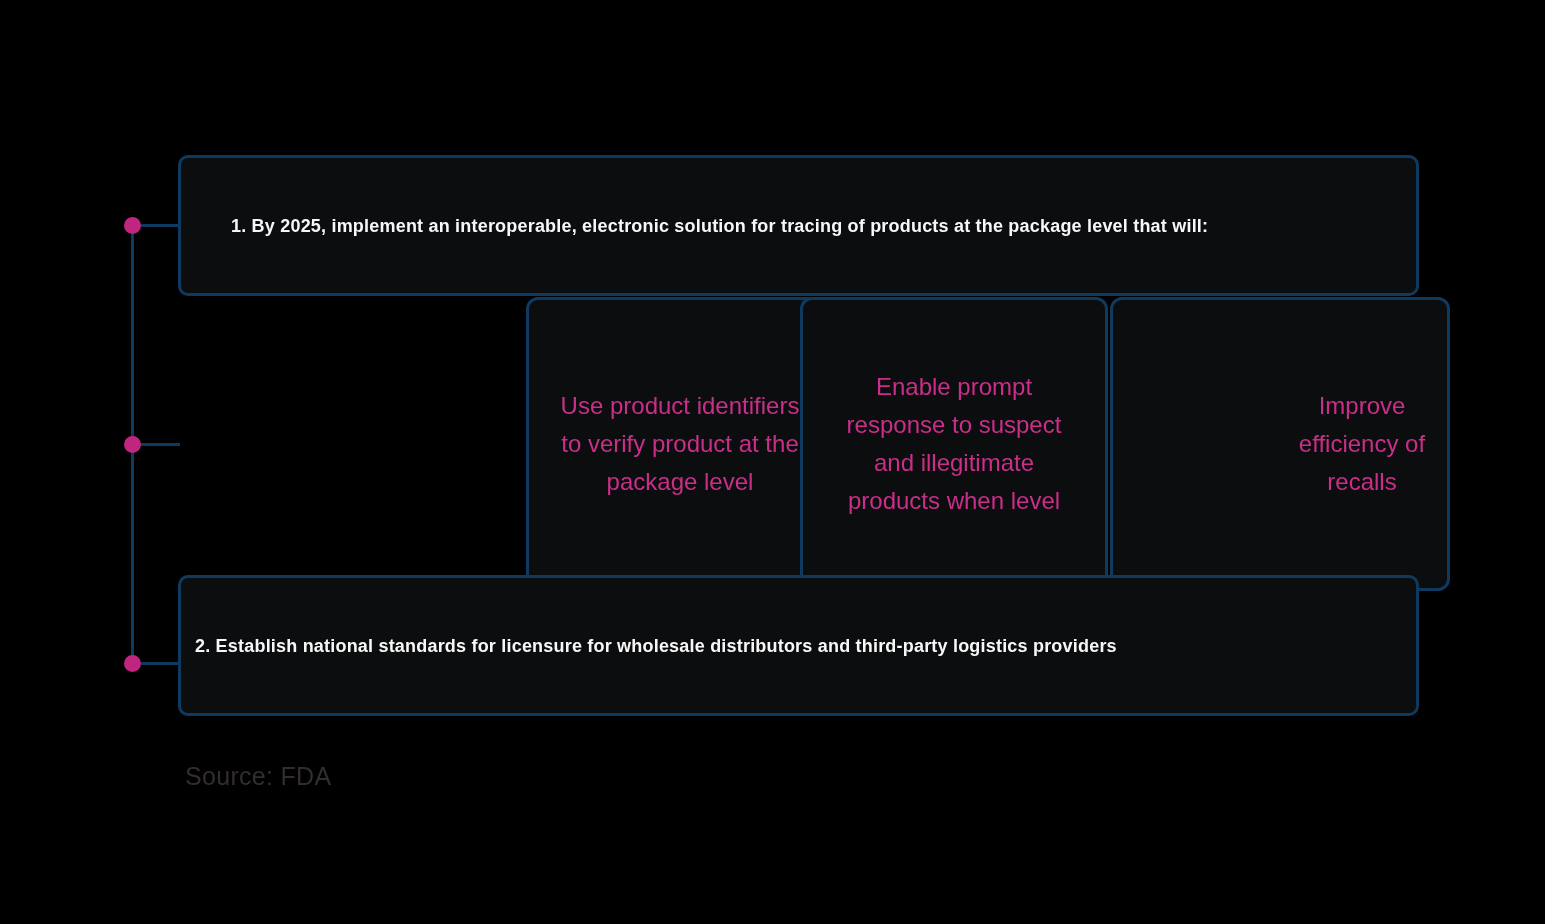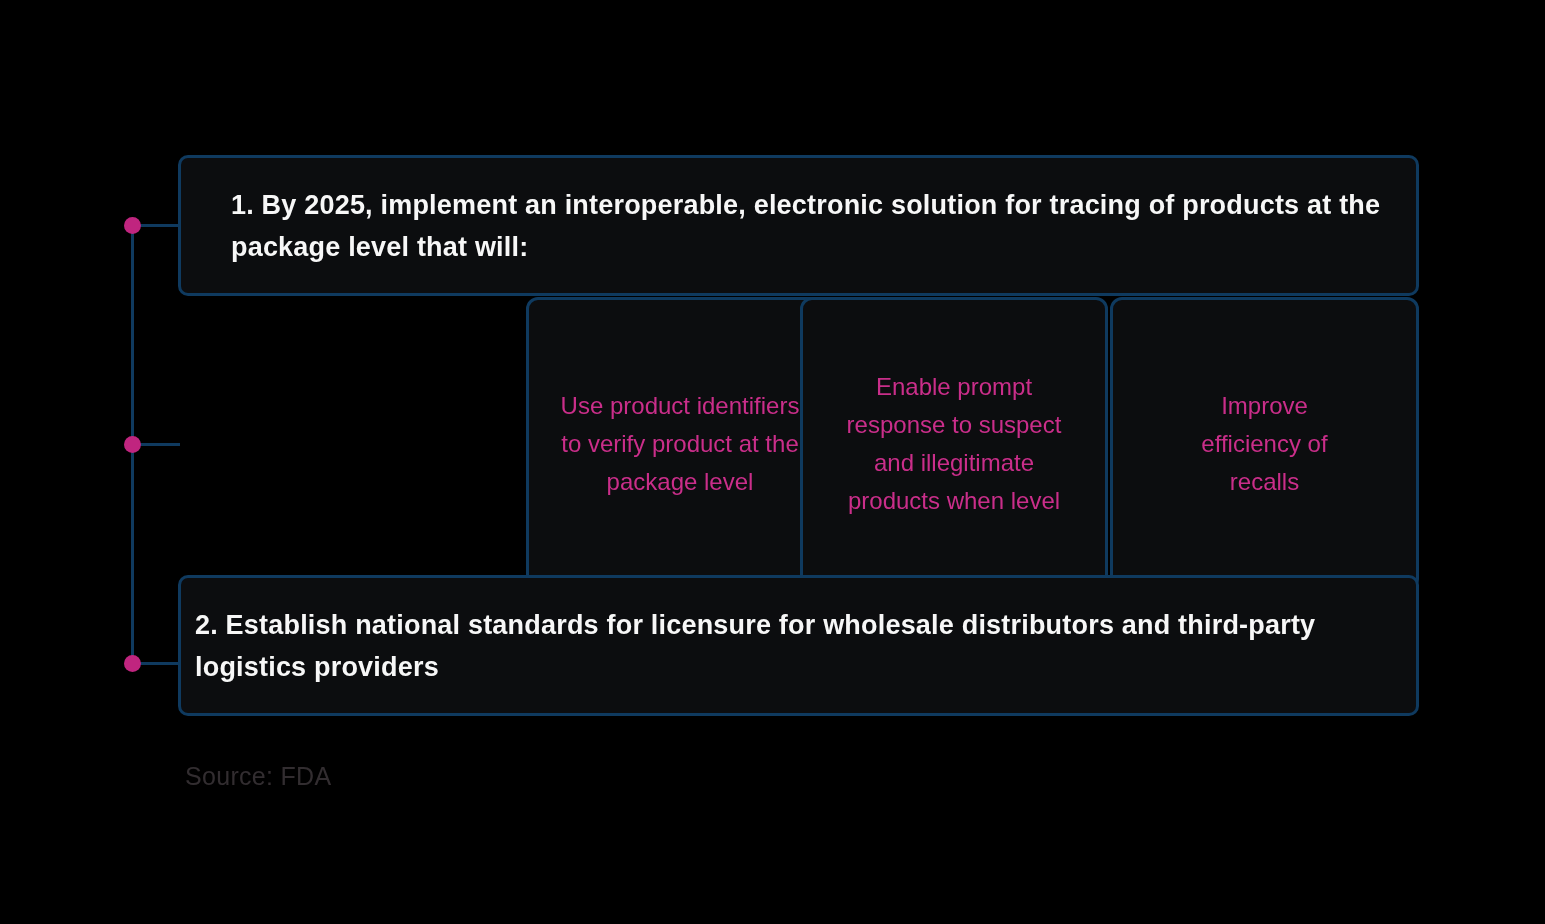--- a/index.html
+++ b/index.html
@@ -59,21 +59,21 @@
     border: 3px solid var(--border-navy);
     border-radius: 10px;
     display: flex;
     align-items: center;
     padding: 10px 28px 10px 50px;
   }
   .goal-box.g1 { top: 155px; }
   .goal-box.g2 { top: 575px; padding-left: 14px; }
   .goal-text {
     color: var(--heading-text);
-    font-size: 27px;
+    font-size: 18px;
     font-weight: 700;
     line-height: 42px;
     letter-spacing: 0.2px;
   }
 
   
   .card {
     position: absolute;
     top: 297px;
     height: 294px;
@@ -81,21 +81,21 @@
     border: 3px solid var(--border-navy);
     border-radius: 12px;
     display: flex;
     align-items: center;
     justify-content: center;
     text-align: center;
   }
   .card.c1 { left: 178px; width: 310px; background: var(--white-card-bg); border-color: var(--white-card-bg); }
   .card.c2 { left: 490px; width: 308px; margin-left: 36px; }
   .card.c3 { left: 800px; width: 308px; }
-  .card.c4 { left: 1110px; width: 309px; }
+  .card.c4 { left: 1110px; width: 340px; justify-content: flex-end; }
   .card-text {
     color: var(--accent-pink);
     font-size: 24px;
     line-height: 38px;
     font-weight: 500;
   }
   .card.c1 .card-text { max-width: 205px; }
   .card.c2 .card-text { max-width: 256px; }
   .card.c3 .card-text { max-width: 238px; }
   .card.c4 .card-text { max-width: 170px; }

